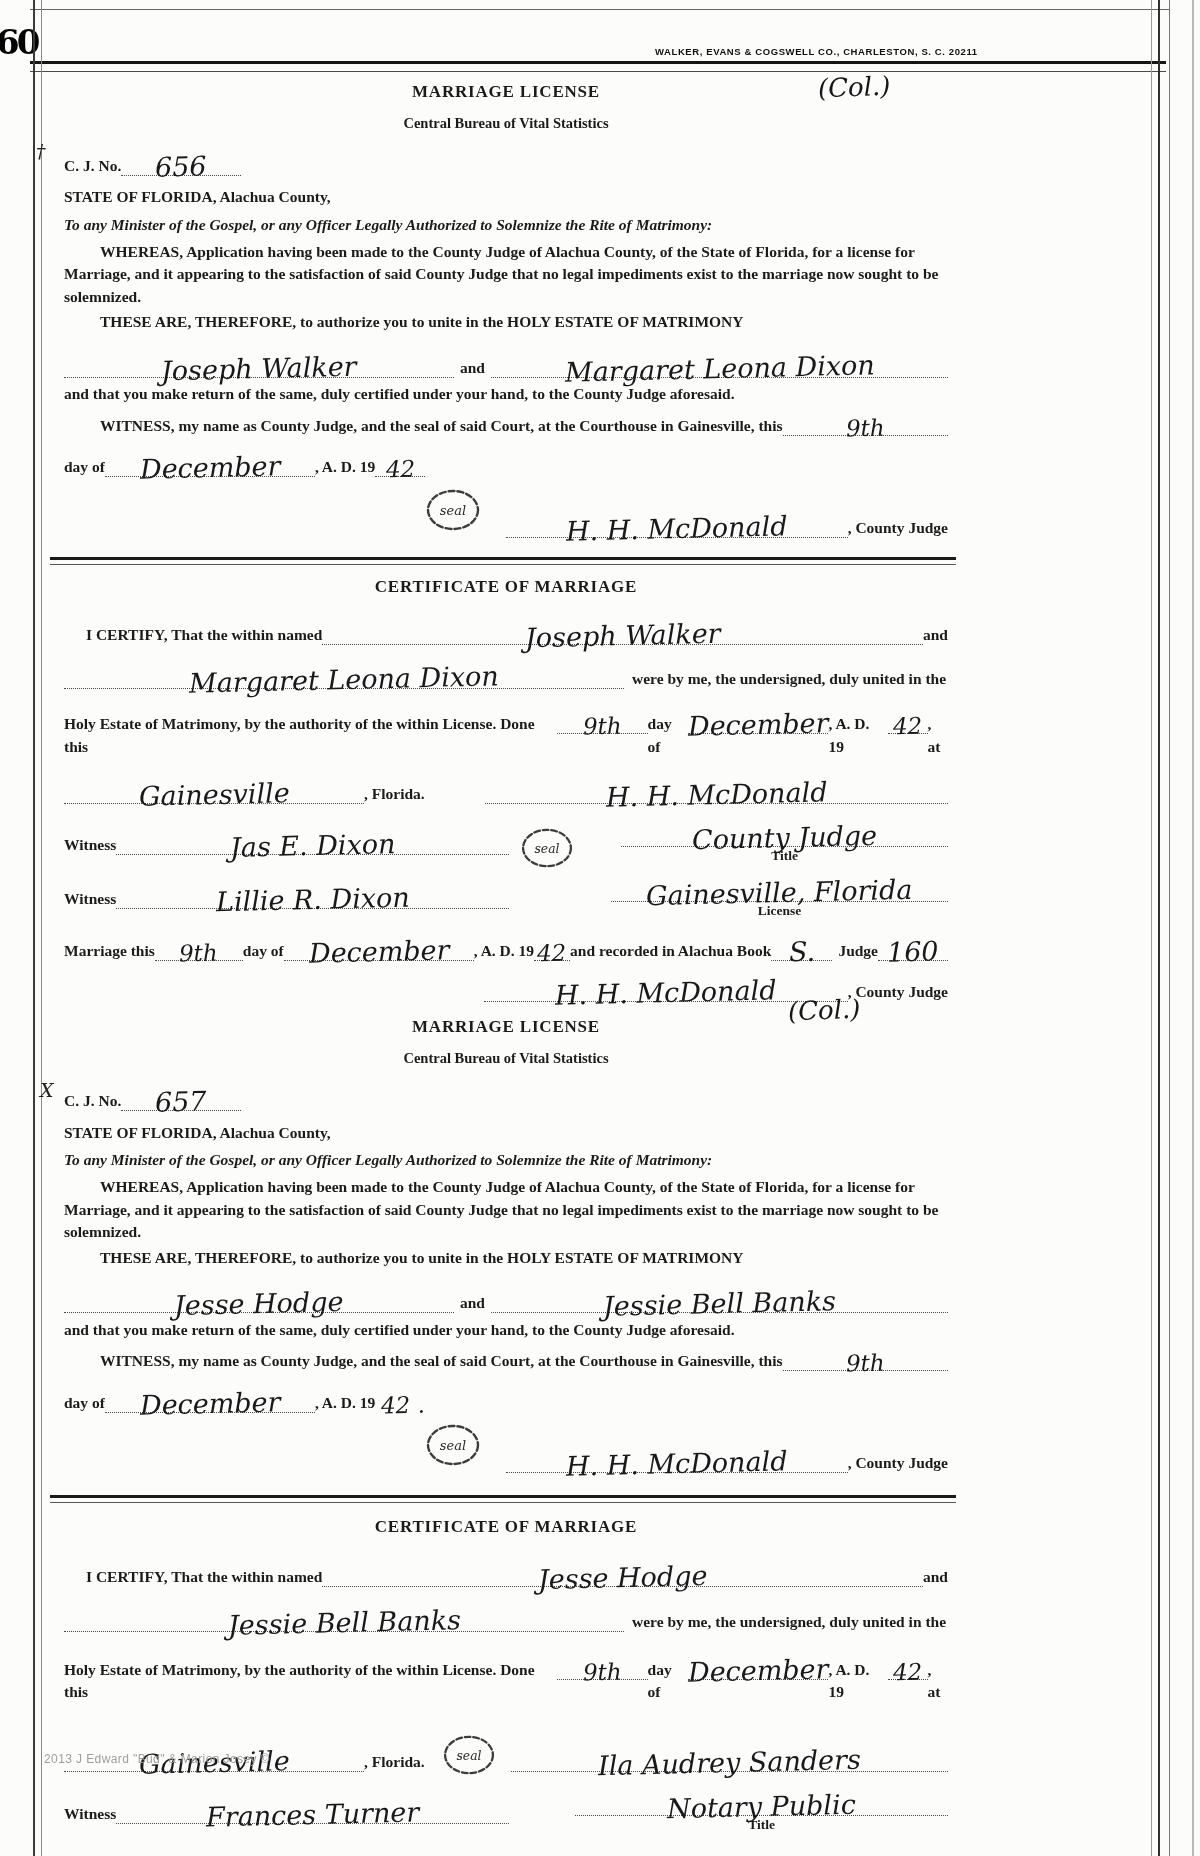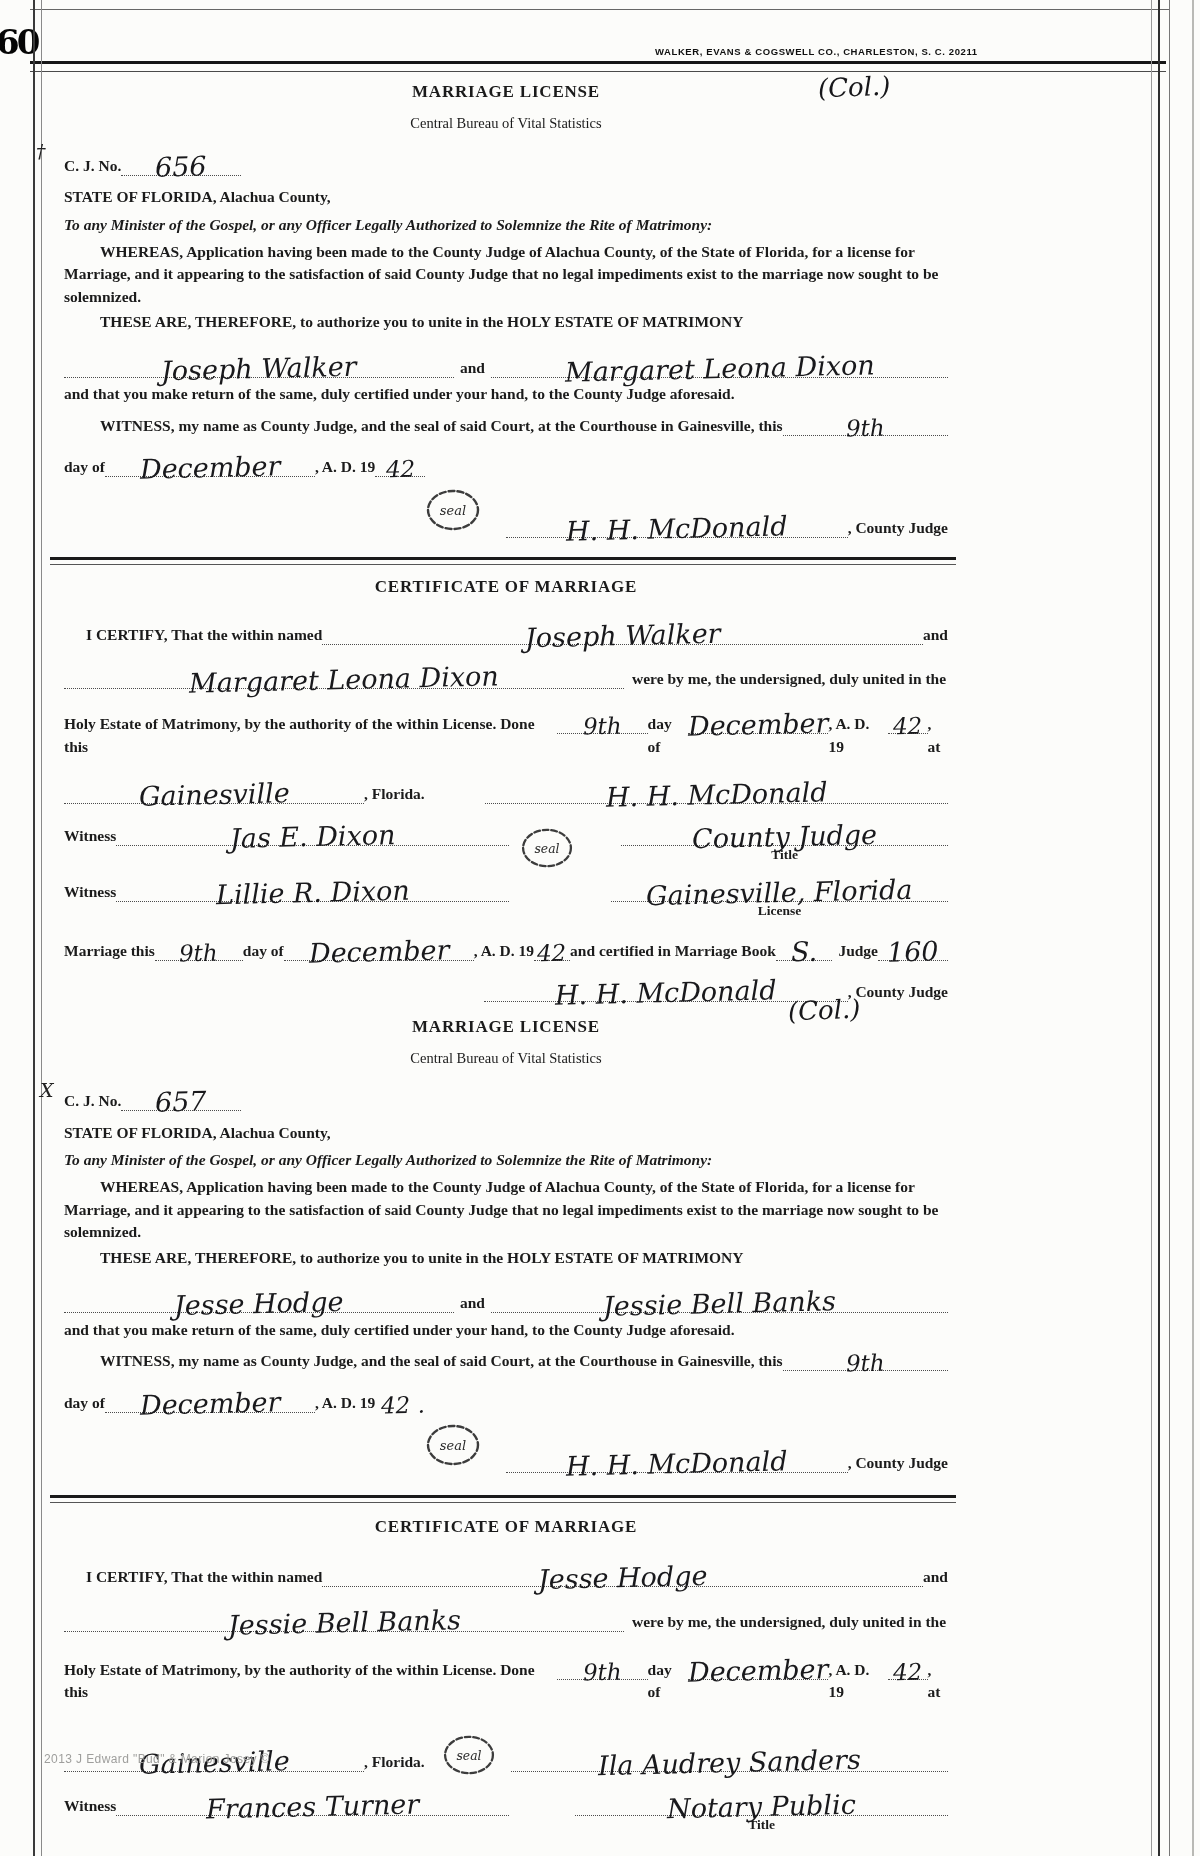--- a/index.html
+++ b/index.html
@@ -24,34 +24,34 @@
     letter-spacing:.6px;color:#101010;}
   .page-stamp{position:absolute;left:-4px;top:22px;font-size:34px;font-weight:900;
     letter-spacing:-3px;color:#050505;font-family:"DejaVu Serif",serif;}
   .watermark{position:absolute;left:44px;top:1752px;
     font-family:"Liberation Sans",sans-serif;font-size:12px;color:#9e9e9c;letter-spacing:.4px;z-index:5;}
 
   
   .content{position:absolute;left:64px;top:82px;width:884px;}
   .prt{font-weight:bold;font-size:15.5px;line-height:1.45;}
   .center-title{text-align:center;font-weight:bold;font-size:17px;letter-spacing:.8px;}
-  .center-sub{text-align:center;font-weight:normal;font-size:14.5px;margin-top:13px;}
+  .center-sub{text-align:center;font-weight:bold;font-size:14.5px;margin-top:13px;}
   .italic-line{font-style:italic;font-weight:bold;font-size:15.5px;}
   .row{display:flex;align-items:baseline;}
   .seg{display:inline-flex;align-items:flex-end;justify-content:center;
     border-bottom:1.6px dotted #4c4c4c;}
   .fill{flex:1;}
   .hw{font-family:"DejaVu Serif",serif;font-style:italic;color:#19191c;
     white-space:nowrap;position:relative;top:5px;transform:rotate(-1.4deg);line-height:1;}
   .hw-name{font-size:27px;}
   .hw-md{font-size:23px;}
   .seal{display:inline-block;vertical-align:middle;}
   .rule-double{border-top:3px solid #1a1a1a;border-bottom:1px solid #555;height:4px;
     margin-left:-14px;margin-right:-8px;}
-  .wrow{display:flex;align-items:flex-start;}
+  .wrow{display:flex;align-items:center;}
   .wleft{flex:0 0 445px;display:flex;align-items:baseline;}
   .wright{flex:1;margin-left:46px;text-align:center;}
   .wright .seg{width:100%;}
   .under-label{font-weight:bold;font-size:13.5px;text-align:center;margin-top:1px;}
   .margin-mark{position:absolute;font-family:"DejaVu Serif",serif;font-style:italic;
     font-size:19px;color:#222;}
   .header-wrap{position:relative;}
   .colnote{position:absolute;font-family:"DejaVu Serif",serif;font-style:italic;
     font-size:26px;color:#17171a;transform:rotate(-2deg);}
 </style>
@@ -227,21 +227,21 @@
           <span class="hw hw-md">9th</span>
         </span>
         <span class="prt">day of</span>
         <span class="seg" style="width:190px;">
           <span class="hw hw-name">December</span>
         </span>
         <span class="prt">, A. D. 19</span>
         <span class="seg" style="width:36px;">
           <span class="hw hw-md">42</span>
         </span>
-        <span class="prt">and certified in Marriage Book</span>
+        <span class="prt">and recorded in Alachua Book</span>
         <span class="seg fill">
           <span class="hw hw-name">S.</span>
         </span>
         <span class="prt" style="padding-left:6px;">Judge</span>
         <span class="seg" style="width:70px;">
           <span class="hw hw-name">160</span>
         </span>
       </div>
 
       <div class="row header-wrap" style="margin-top:12px;">

